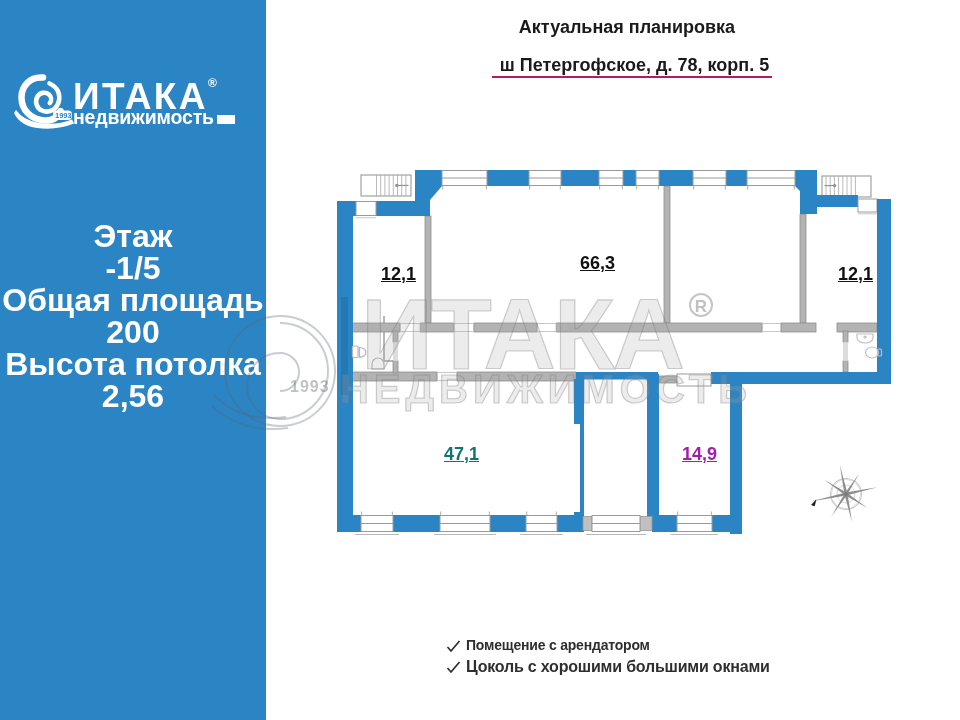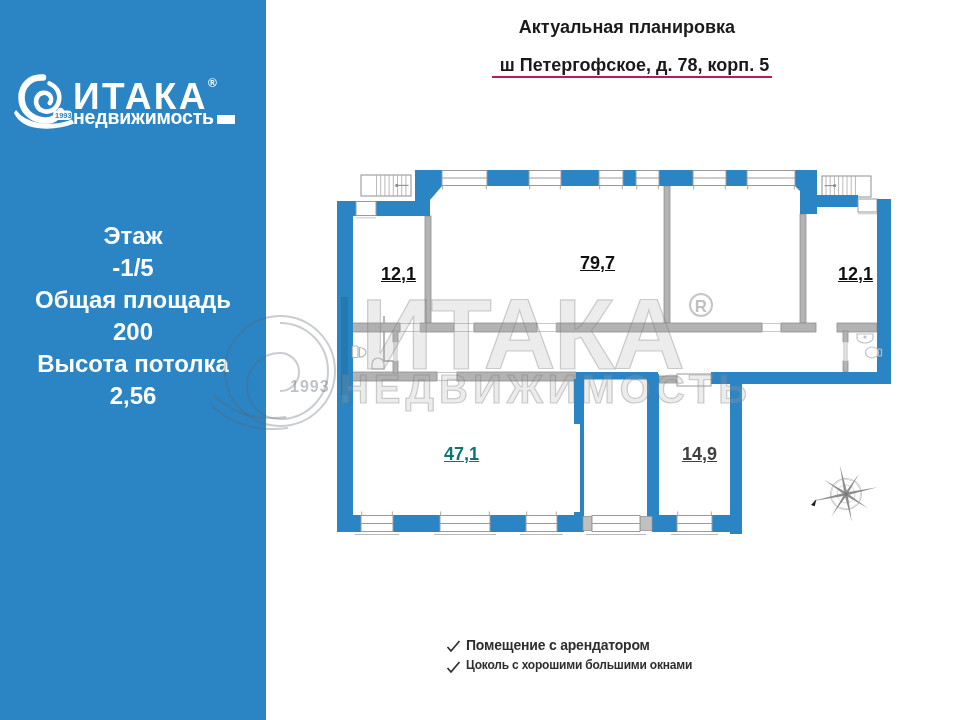--- a/index.html
+++ b/index.html
@@ -19,21 +19,21 @@
     <path d="M16,50 Q23,60 39,63 Q57,65.5 72,59.5 L74,63.5 Q57,70.5 37,68 Q20,65.5 14,53 Z"></path>
     <rect x="53" y="50.5" width="19" height="9.5" rx="4"></rect>
     <text x="55" y="58.3" font-size="7.5" fill="#2b85c4" font-weight="bold">1993</text>
     <text x="73" y="49" font-size="37" font-weight="bold" letter-spacing="1.5" textLength="134">ИТАКА</text>
     <text x="208" y="27" font-size="12" font-weight="bold">®</text>
     <text x="73" y="64" font-size="19.5" font-weight="bold" textLength="141">недвижимость</text>
     <rect x="217" y="55" width="18" height="9"></rect>
   </g>
 </svg>
 
-<div class="abs" style="left:0;top:220px;width:266px;color:#ffffff;font-size:24px;font-weight:bold;line-height:32px;text-align:center;">Этаж<br>-1/5<br>Общая площадь<br>200<br>Высота потолка<br>2,56</div>
+<div class="abs" style="left:0;top:220px;width:266px;color:#ffffff;font-size:32px;font-weight:bold;line-height:32px;text-align:center;">Этаж<br>-1/5<br>Общая площадь<br>200<br>Высота потолка<br>2,56</div>
 
 <div class="abs" style="left:280px;top:17px;width:694px;text-align:center;font-size:18px;font-weight:bold;color:#1a1a1a;">Актуальная планировка</div>
 
 <div class="abs" style="left:285px;top:55px;width:694px;text-align:center;font-size:18px;font-weight:bold;color:#1a1a1a;"><span style="display:inline-block;border-bottom:2px solid #be185d;padding:0 3px;">&nbsp;ш Петергофское, д. 78, корп. 5</span></div>
 
 <svg class="abs" style="left:320px;top:160px;" width="580" height="385" viewBox="320 160 580 385">
   <g>
 
     <g>
       <rect x="361" y="175" width="50" height="21" fill="#ffffff" stroke="#8f8f8f" stroke-width="1"></rect>
@@ -250,27 +250,27 @@
 
     <g fill="none" stroke="#c0c0c0" stroke-width="1.2">
       <ellipse cx="872" cy="352.5" rx="6.5" ry="5.5"></ellipse>
       <rect x="877.5" y="349" width="4" height="7" rx="1"></rect>
     </g>
   </g>
 </svg>
 
 <div class="abs" style="left:381px;top:264px;font-size:18px;font-weight:bold;color:#111;text-decoration:underline;">12,1</div>
 
-<div class="abs" style="left:580px;top:253px;font-size:18px;font-weight:bold;color:#111;text-decoration:underline;">79,7</div>
+<div class="abs" style="left:580px;top:253px;font-size:18px;font-weight:bold;color:#111;text-decoration:underline;">66,3</div>
 
 <div class="abs" style="left:838px;top:264px;font-size:18px;font-weight:bold;color:#111;text-decoration:underline;">12,1</div>
 
 <div class="abs" style="left:444px;top:444px;font-size:18px;font-weight:bold;color:#0f766e;text-decoration:underline;">47,1</div>
 
-<div class="abs" style="left:682px;top:444px;font-size:18px;font-weight:bold;color:#404040;text-decoration:underline;">14,9</div>
+<div class="abs" style="left:682px;top:444px;font-size:18px;font-weight:bold;color:#a21caf;text-decoration:underline;">14,9</div>
 
 <svg class="abs" style="left:180px;top:255px;" width="620" height="200" viewBox="180 255 620 200">
   <g font-family="Liberation Sans, sans-serif" font-weight="bold" text-anchor="middle">
     <text x="522" y="369" font-size="100" letter-spacing="-2" fill="rgba(168,168,168,0.22)" stroke="rgba(120,120,120,0.35)" stroke-width="1.2">ИТАКА</text>
     <circle cx="701" cy="305" r="11" fill="none" stroke="rgba(150,150,150,0.55)" stroke-width="2"></circle>
     <text x="701" y="312" font-size="17" fill="rgba(150,150,150,0.6)">R</text>
     <text x="546" y="403" font-size="40" letter-spacing="5" fill="rgba(168,168,168,0.22)" stroke="rgba(120,120,120,0.35)" stroke-width="1.2">НЕДВИЖИМОСТЬ</text>
   </g>
 
   <g fill="none" stroke="rgba(90,100,112,0.33)" stroke-width="2">
@@ -307,13 +307,13 @@
 <svg class="abs" style="left:446px;top:640px;" width="15" height="13" viewBox="0 0 15 13">
     <path d="M1.5,7 L5,11 L13.5,1" stroke="#2e2e2e" stroke-width="1.7" fill="none"></path>
   </svg>
 
 <div class="abs" style="left:466px;top:637px;font-size:14px;font-weight:bold;letter-spacing:-0.2px;color:#2e2e2e;">Помещение с арендатором</div>
 
 <svg class="abs" style="left:446px;top:661px;" width="15" height="13" viewBox="0 0 15 13">
     <path d="M1.5,7 L5,11 L13.5,1" stroke="#2e2e2e" stroke-width="1.7" fill="none"></path>
   </svg>
 
-<div class="abs" style="left:466px;top:658px;font-size:12px;font-weight:bold;letter-spacing:-0.2px;color:#2e2e2e;">Цоколь с хорошими большими окнами</div>
+<div class="abs" style="left:466px;top:658px;font-size:16px;font-weight:bold;letter-spacing:-0.2px;color:#2e2e2e;">Цоколь с хорошими большими окнами</div>
 
 </body></html>

